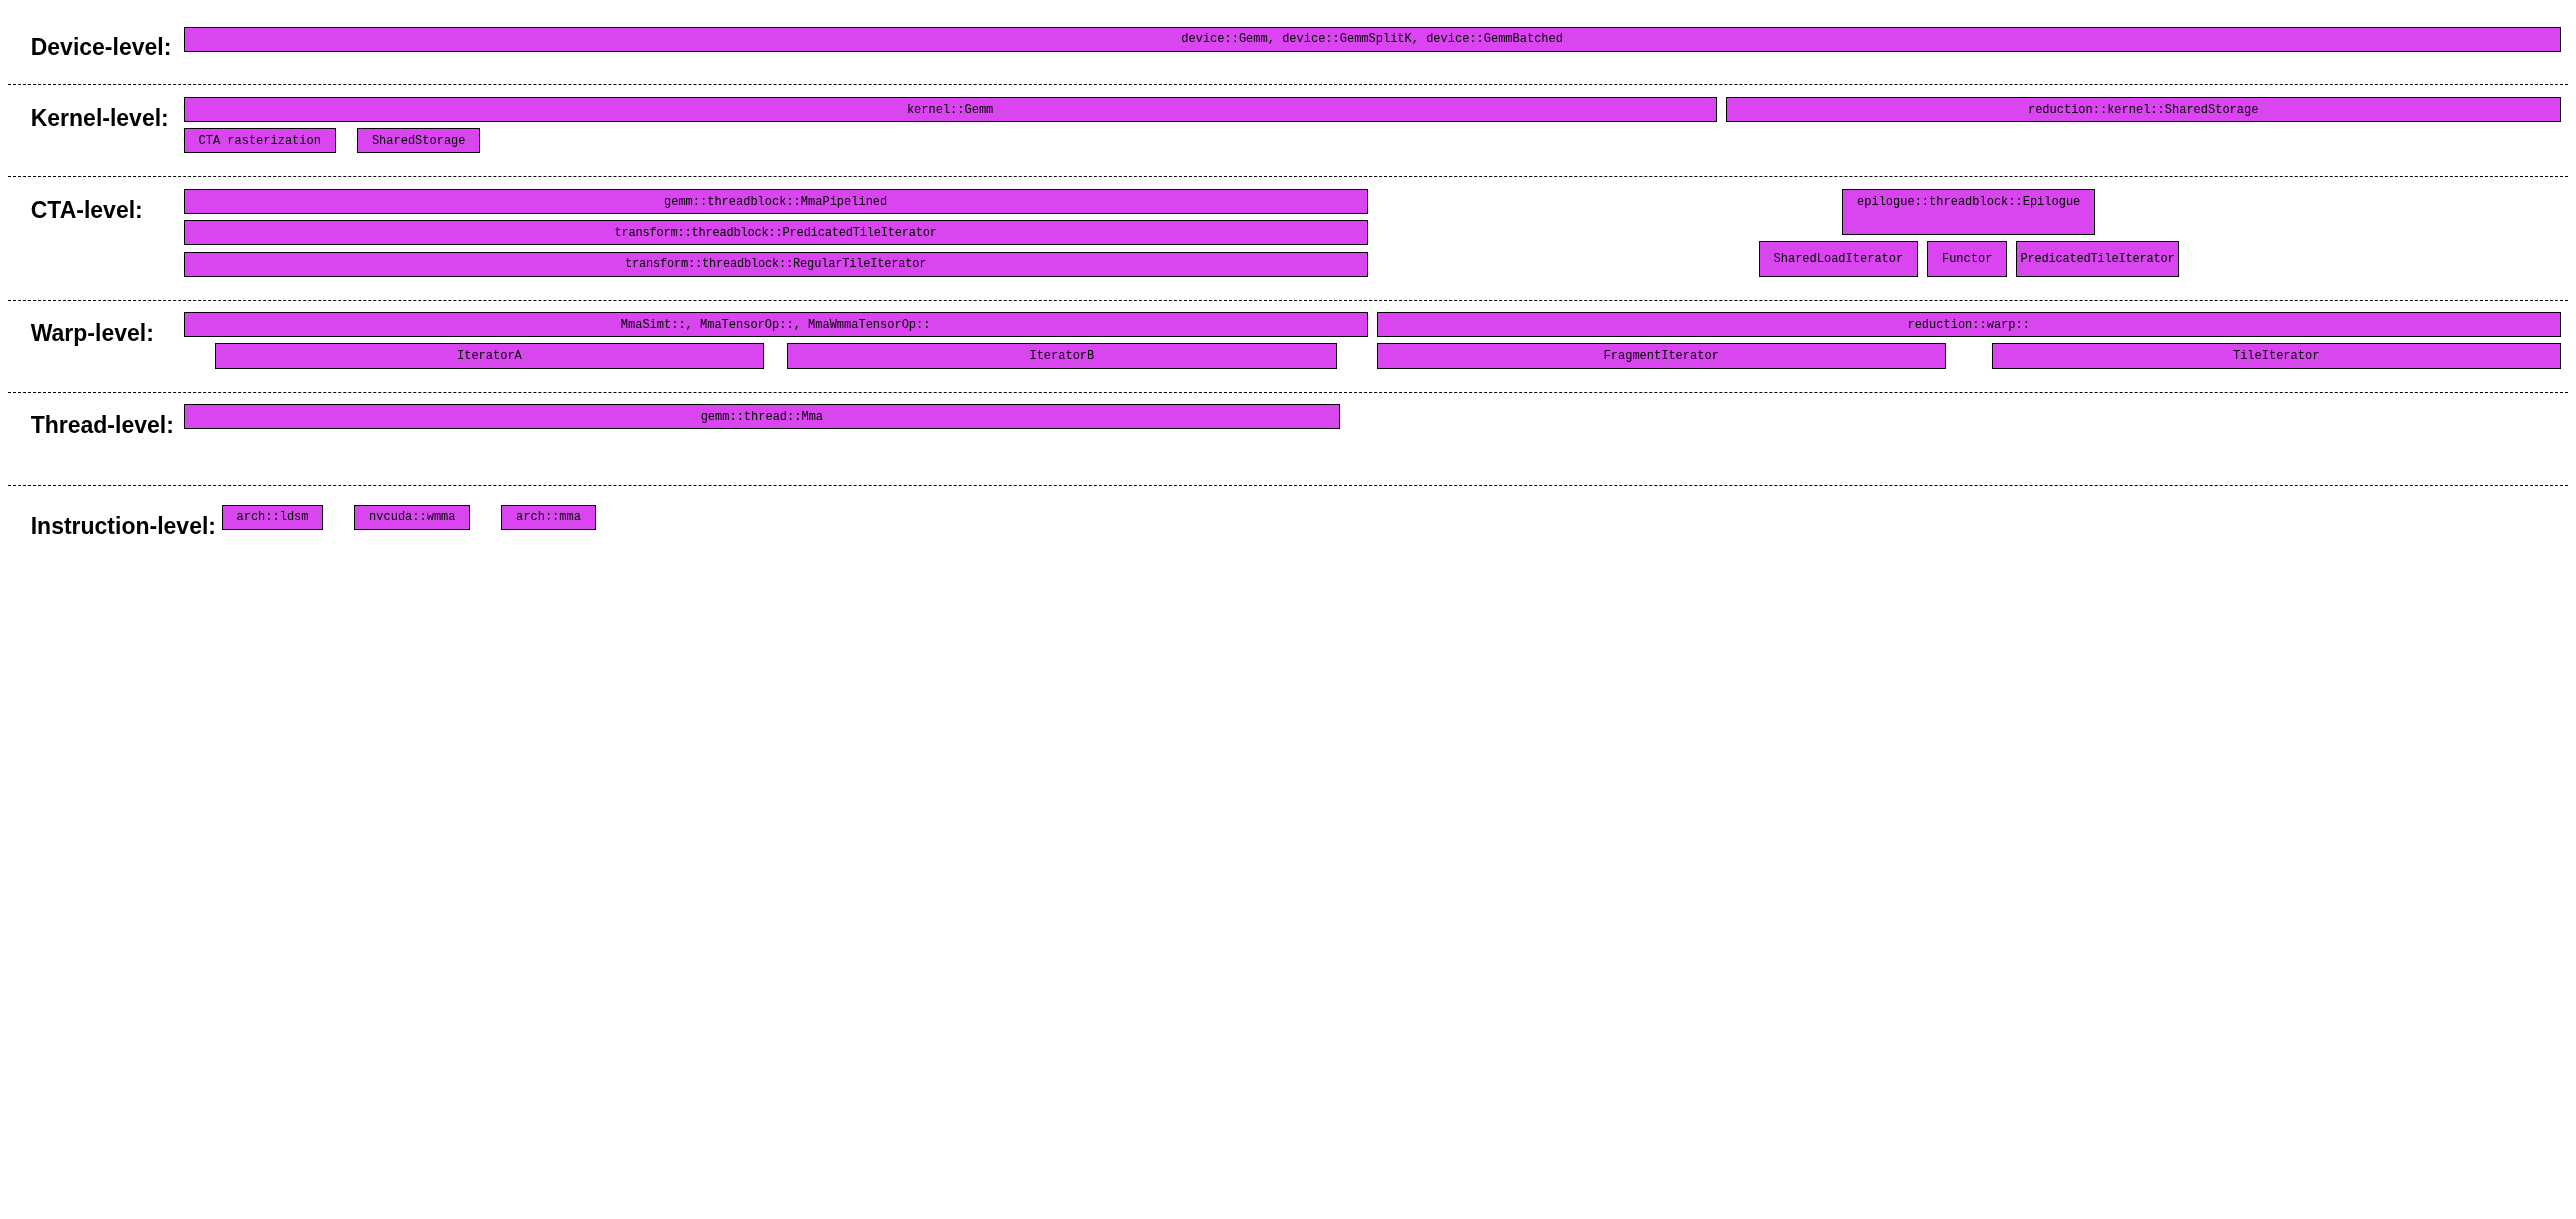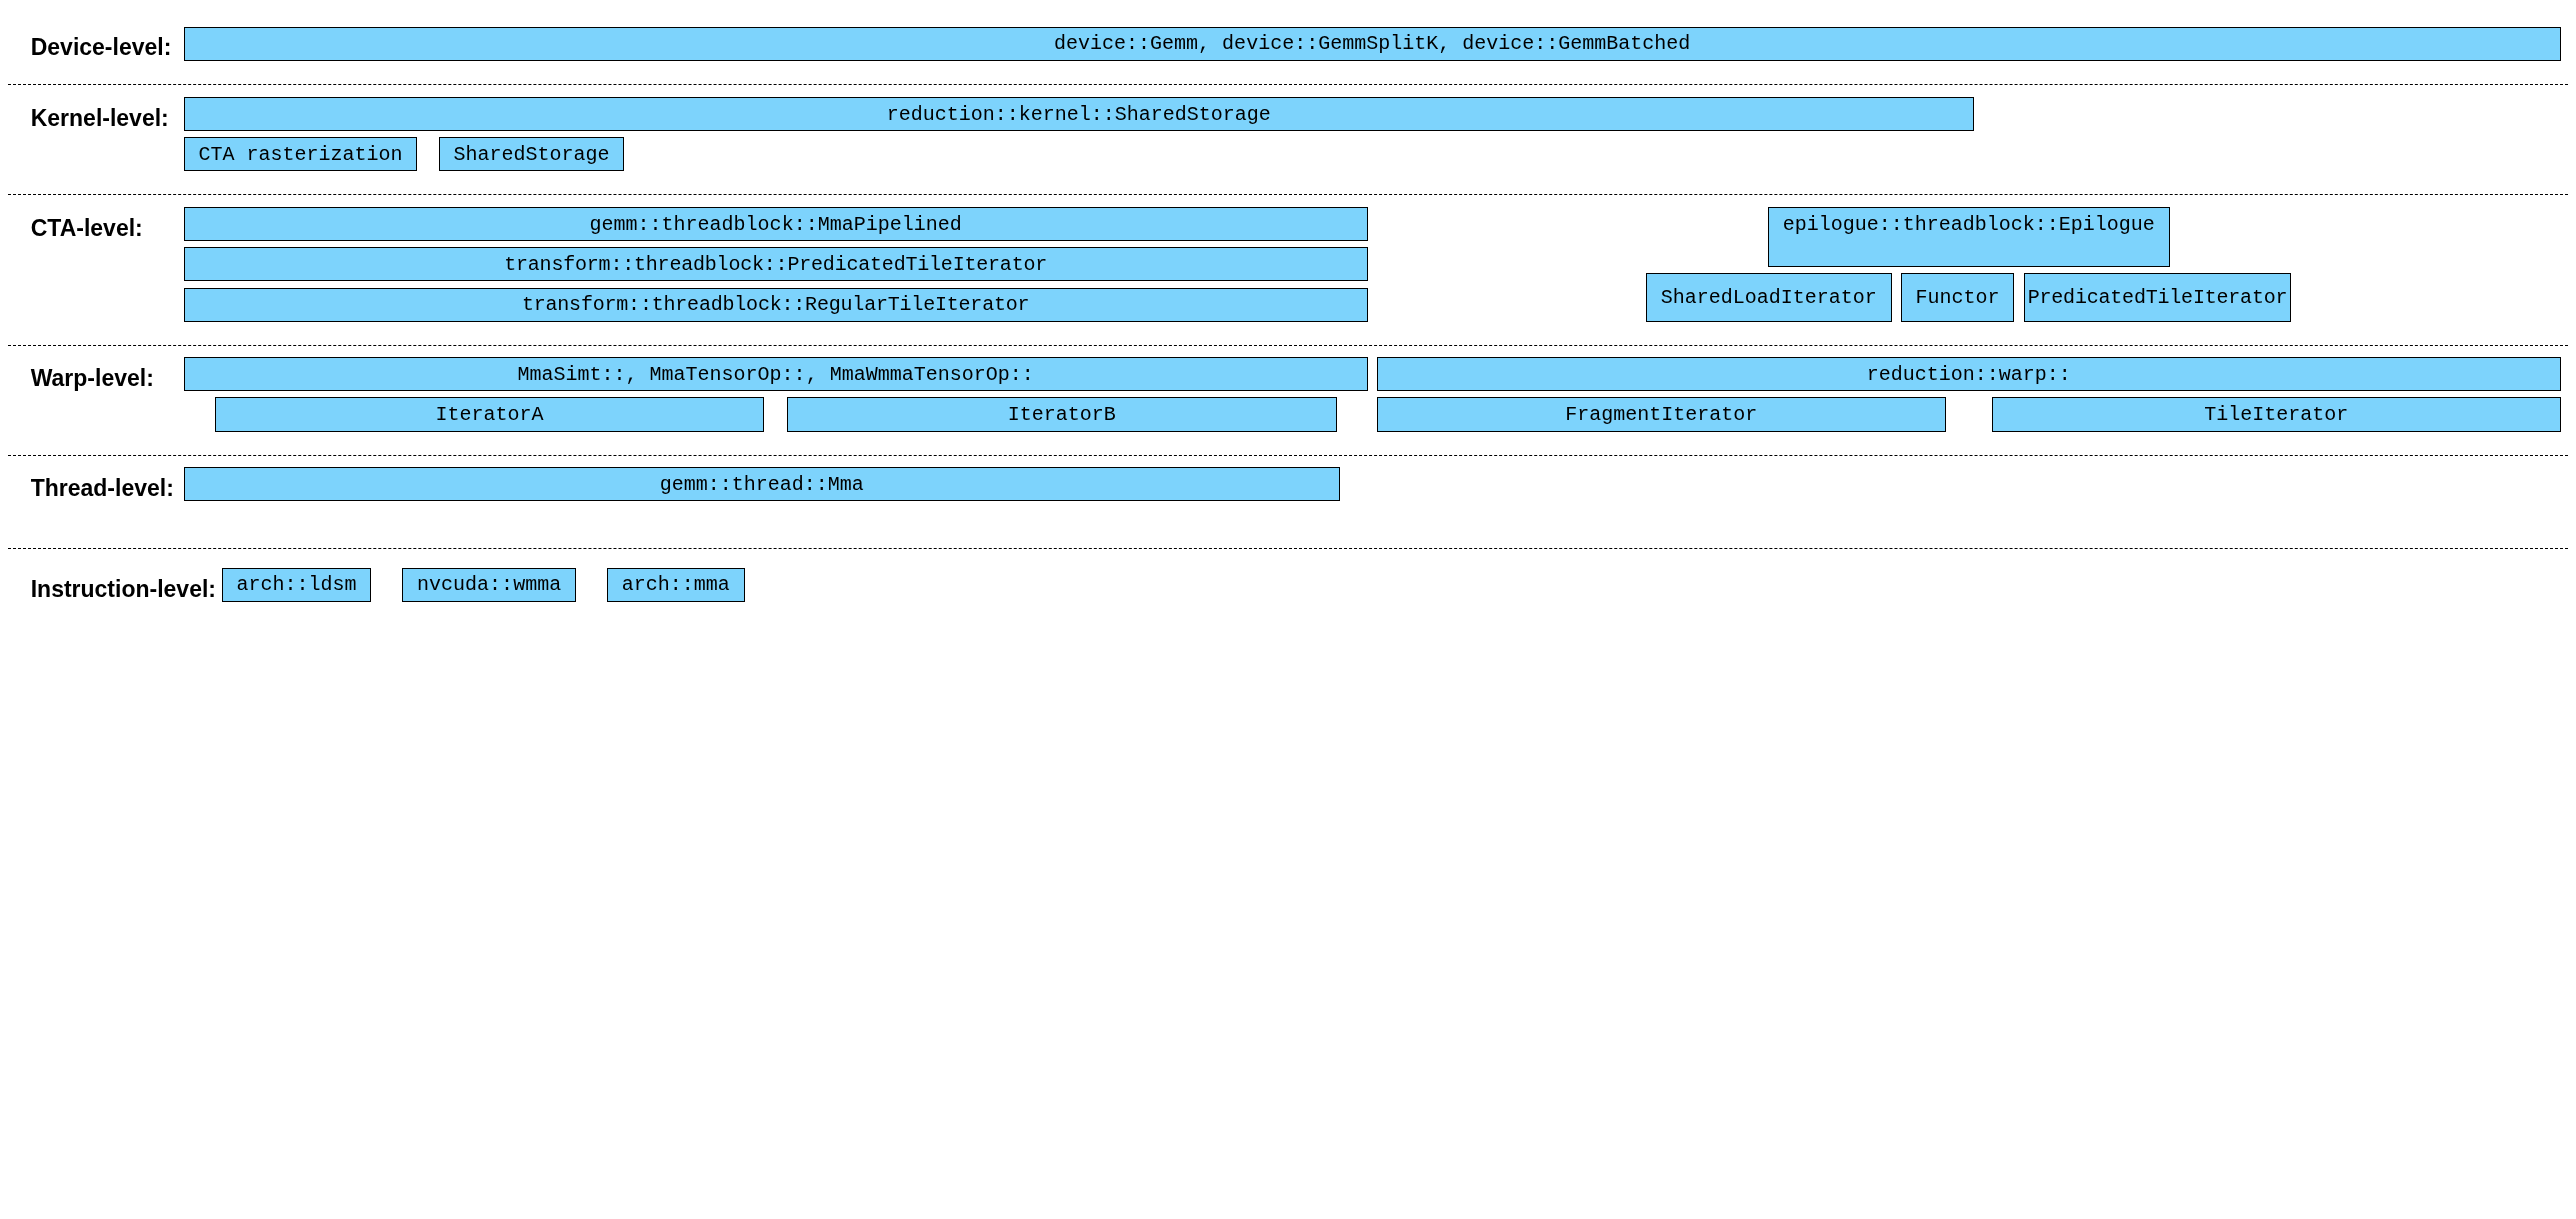--- a/index.html
+++ b/index.html
@@ -36,23 +36,23 @@
   }
   .row {
     display: flex;
     gap: 9.2px;
     align-items: stretch;
   }
   .box {
     border: 1.5px solid #000;
     text-align: center;
     font-family: "Courier New", Courier, monospace;
-    font-size: 20px;
+    font-size: 12px;
     padding: 4.6px 13.8px;
-    background: #7dd3fc;
+    background: #d946ef;
     white-space: nowrap;
   }
   .grow { flex: 1; }
   .col {
     display: flex;
     flex-direction: column;
     gap: 6.1px;
   }
   .tight { letter-spacing: -0.2px; }
   
@@ -73,20 +73,21 @@
       <div class="row">
         <div class="box grow">device::Gemm, device::GemmSplitK, device::GemmBatched</div>
       </div>
     </div>
   </div>
 
   <div class="level">
     <div class="label">Kernel-level:</div>
     <div class="content">
       <div class="row">
+        <div class="box" style="flex:1.4">kernel::Gemm</div>
         <div class="box" style="flex:0.75">reduction::kernel::SharedStorage</div>
       </div>
       <div class="row" style="gap:21.4px">
         <div class="box">CTA rasterization</div>
         <div class="box">SharedStorage</div>
       </div>
     </div>
   </div>
 
   <div class="level">

